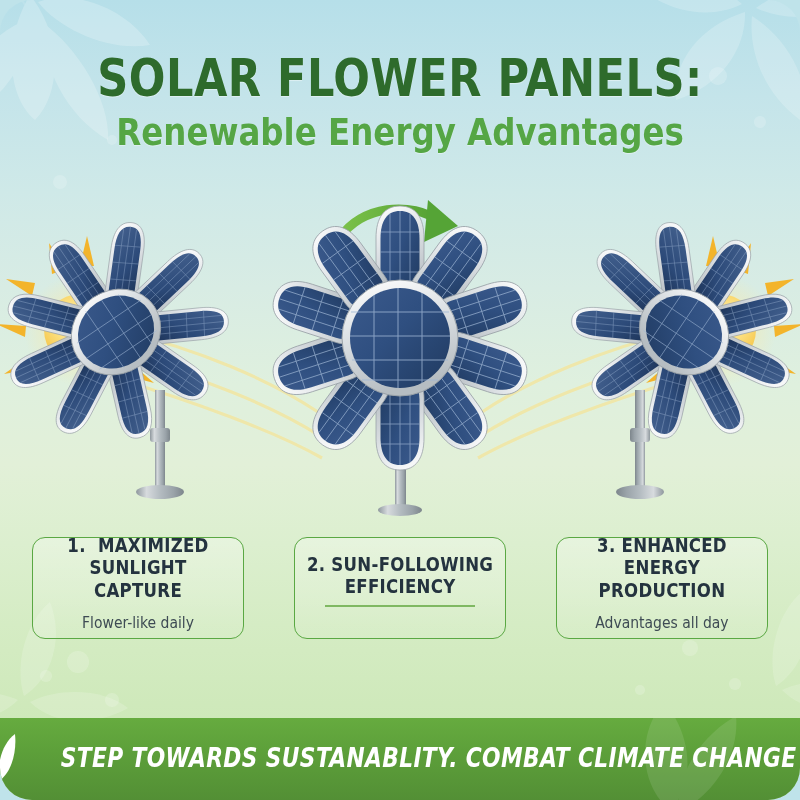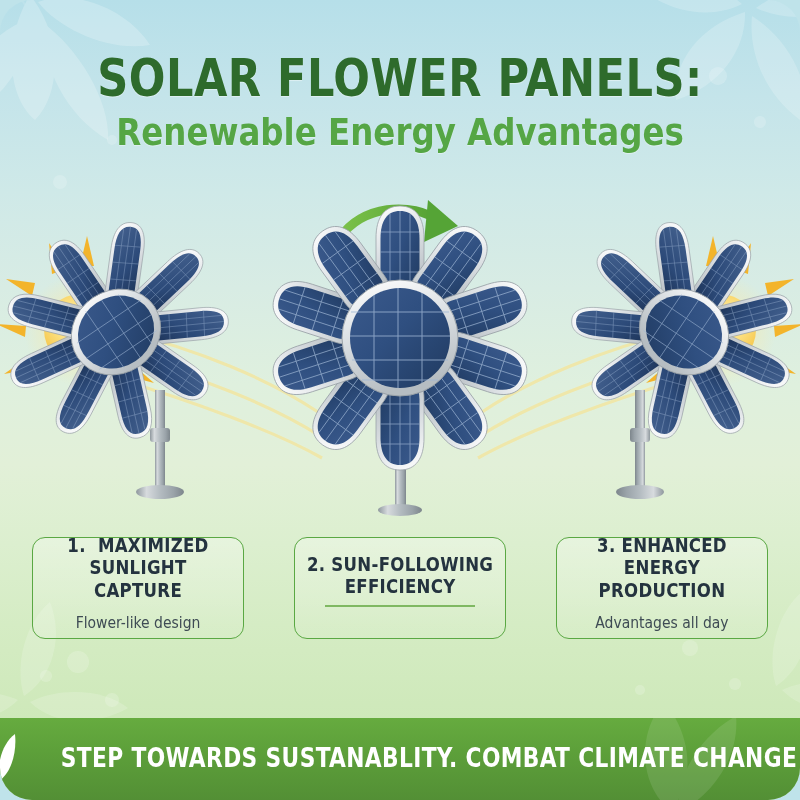--- a/index.html
+++ b/index.html
@@ -103,20 +103,21 @@
   
   .banner {
     position:absolute;
     left:0; top:718px;
     width:800px; height:82px;
     background:linear-gradient(180deg,#66ab3f 0%,#5da03a 40%,#538f35 100%);
     display:flex;
     align-items:center;
     justify-content:center;
     overflow:hidden;
+    font-style:italic;
   }
   .banner-inner {
     display:flex; align-items:center; gap:16px;
     transform:translateY(-1px);
   }
   .banner-text {
     font-family:"Liberation Sans Narrow","DejaVu Sans Condensed","Liberation Sans", sans-serif;
     font-size:26px;
     font-weight:bold;
     color:#ffffff;
@@ -435,21 +436,21 @@
   </div>
 
   <div class="cards">
 
     <div class="card">
       <div class="card-head">
         <span>1.</span>&nbsp;&nbsp;<span>MAXIMIZED</span><br>
         <span>SUNLIGHT CAPTURE</span>
       </div>
       <div class="card-rule"></div>
-      <div class="card-sub">Flower-like design</div>
+      <div class="card-sub">Flower-like daily</div>
     </div>
 
     <div class="card">
       <div class="card-head">
         <span>2.</span>&nbsp;<span>SUN-FOLLOWING</span><br>
         <span>EFFICIENCY</span>
       </div>
       <div class="card-rule"></div>
     </div>
 

